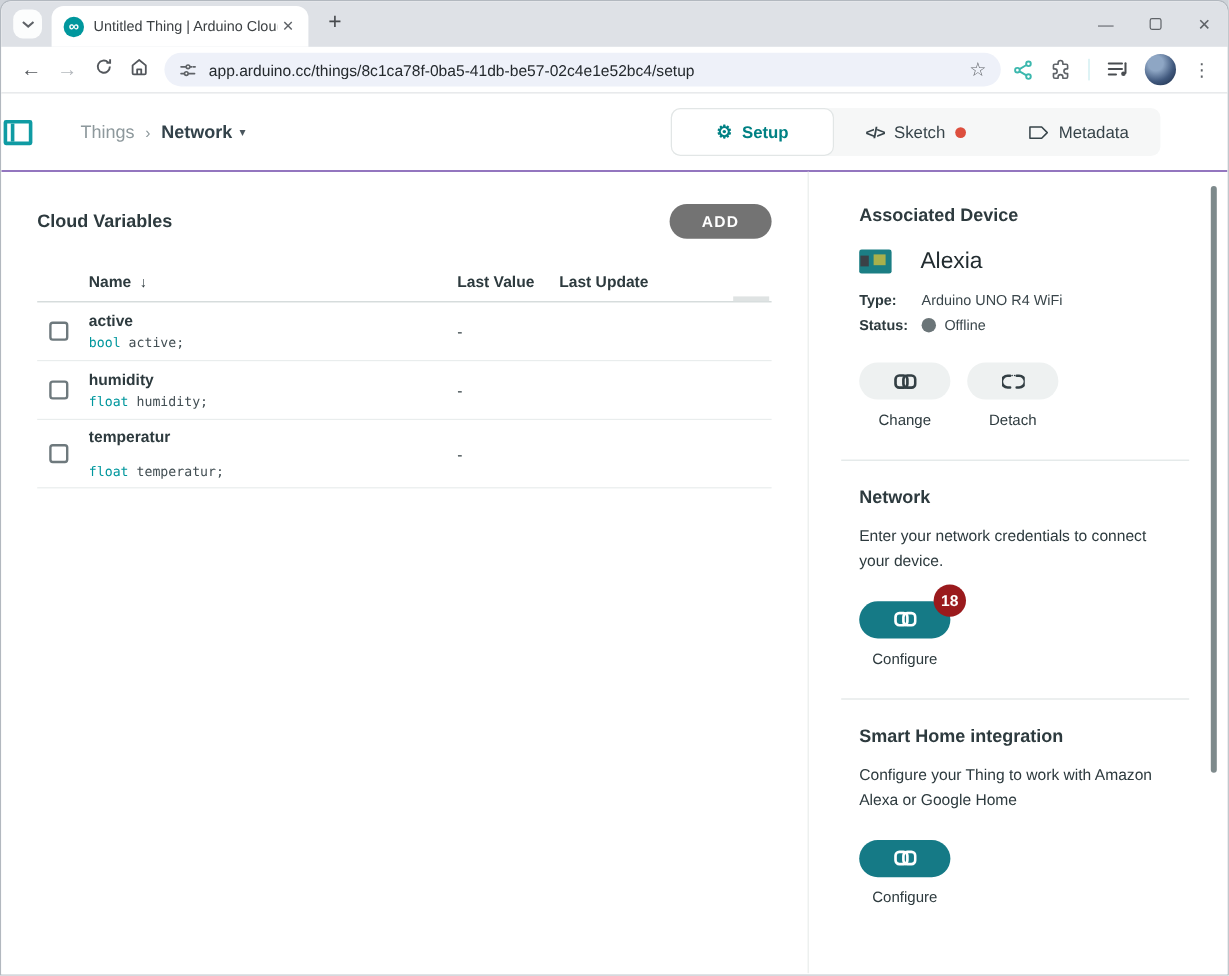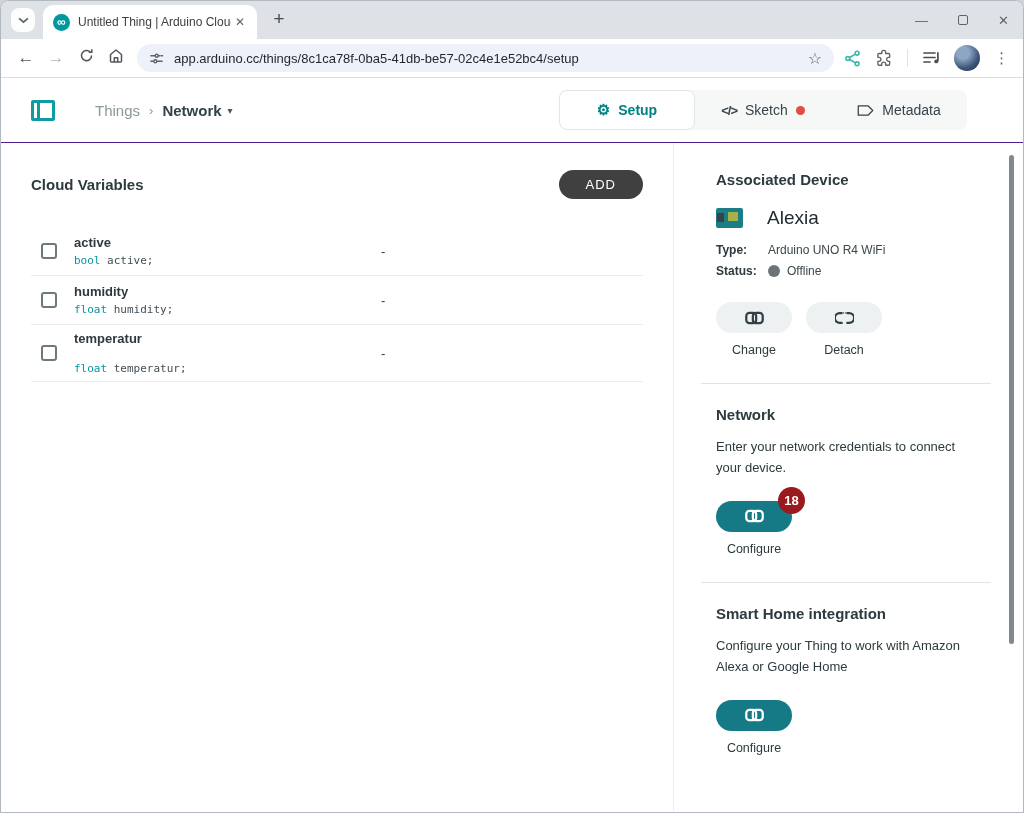--- a/index.html
+++ b/index.html
@@ -35,21 +35,21 @@
   .url-text { font-size:13px; color:#24292d; margin-left:10px; flex:1; white-space:nowrap; overflow:hidden; }
   .star-ic { font-size:16px; color:#5f6368; }
   .tb-right { display:flex; align-items:center; gap:14px; padding:0 4px; flex:none; }
   .tb-sep { width:1px; height:18px; background:#c8ebee; }
   .avatar { width:26px; height:26px; border-radius:50%;
             background:radial-gradient(circle at 35% 30%, #8ea6c4 0 25%, #41597e 60%, #16263f 100%); }
   .kebab { font-size:15px; color:#5f6368; letter-spacing:0; }
 
   
   .app { flex:1; background:#fff; position:relative; color:#2d3a3e; overflow:hidden; }
-  .app-header { height:64px; display:flex; align-items:center; padding:0 30px; position:relative; }
+  .app-header { height:64px; display:flex; align-items:center; padding:0 2px; position:relative; }
   .sidebar-toggle { width:24px; height:21px; border:3px solid #0f9ba3; border-radius:2px; position:relative; }
   .sidebar-toggle::after { content:''; position:absolute; left:3px; top:0; bottom:0; width:3px; background:#0f9ba3; }
   .breadcrumb { margin-left:40px; display:flex; align-items:center; gap:9px; font-size:15px; }
   .crumb-root { color:#8d989c; }
   .crumb-sep { color:#8d989c; font-size:13px; }
   .crumb-current { font-weight:bold; color:#33424a; }
   .crumb-caret { font-size:10px; color:#4a575e; margin-left:-3px; }
 
   .thing-tabs { position:absolute; right:56px; top:12px; width:408px; height:40px; background:#f6f7f7;
                 border-radius:8px; display:flex; align-items:stretch; }
@@ -57,22 +57,22 @@
   .ttab.active { flex:none; width:136px; background:#fff; border:1px solid #e2e6e6; border-radius:8px;
                  color:#008184; font-weight:bold; }
   .gear-g { font-size:15px; color:#008184; }
   .code-g { font-size:13px; font-weight:bold; letter-spacing:-1px; color:#37444a; }
   .sketch-dot { width:9px; height:9px; border-radius:50%; background:#dd4f3e; }
 
   .content { display:flex; height:calc(100% - 65px); border-top:1px solid #4c1d95; }
   .main { width:672px; flex:none; padding:27px 30px 0 30px; }
   .main-top { display:flex; align-items:center; justify-content:space-between; }
   .main-title { font-size:15px; font-weight:bold; color:#2d3a3e; }
-  .add-btn { background:#404040; color:#fff; border:none; border-radius:16px; height:29px; padding:0 27px;
-             font-size:13px; font-weight:normal; letter-spacing:1px; font-family:inherit; cursor:pointer; }
+  .add-btn { background:#737373; color:#fff; border:none; border-radius:16px; height:29px; padding:0 27px;
+             font-size:13px; font-weight:bold; letter-spacing:1px; font-family:inherit; cursor:pointer; }
 
   .vtable { margin-top:28px; }
   .vhead { display:flex; align-items:center; font-size:13px; font-weight:bold; color:#2d3a3e;
            padding-bottom:9px; border-bottom:1px solid #ccd4d4; position:relative; }
   .hscroll-stub { position:absolute; right:2px; bottom:0; width:30px; height:4px; background:#dfe3e3; }
   .col-chk { width:43px; flex:none; }
   .col-name { flex:1; display:flex; align-items:center; gap:7px; }
   .col-val { width:85px; flex:none; }
   .col-upd { width:177px; flex:none; }
   .sort-arrow { font-size:12px; }
@@ -222,20 +222,30 @@
 
     <div class="content">
 
       <div class="main">
         <div class="main-top">
           <div class="main-title">Cloud Variables</div>
           <button class="add-btn">ADD</button>
         </div>
 
         <div class="vtable">
+          <div class="vhead">
+            <div class="col-chk"></div>
+            <div class="col-name">
+              <span>Name</span>
+              <span class="sort-arrow">↓</span>
+            </div>
+            <div class="col-val">Last Value</div>
+            <div class="col-upd">Last Update</div>
+            <div class="hscroll-stub"></div>
+          </div>
 
           <div class="vrow">
             <div class="col-chk">
                 <div class="chk"></div>
               </div>
             <div class="col-name" style="flex-direction:column; align-items:flex-start; gap:0;">
               <span class="vname">active</span>
               <span class="vcode"><span class="kw">bool</span><span> active;</span></span>
             </div>
             <div class="col-val dash">-</div>

